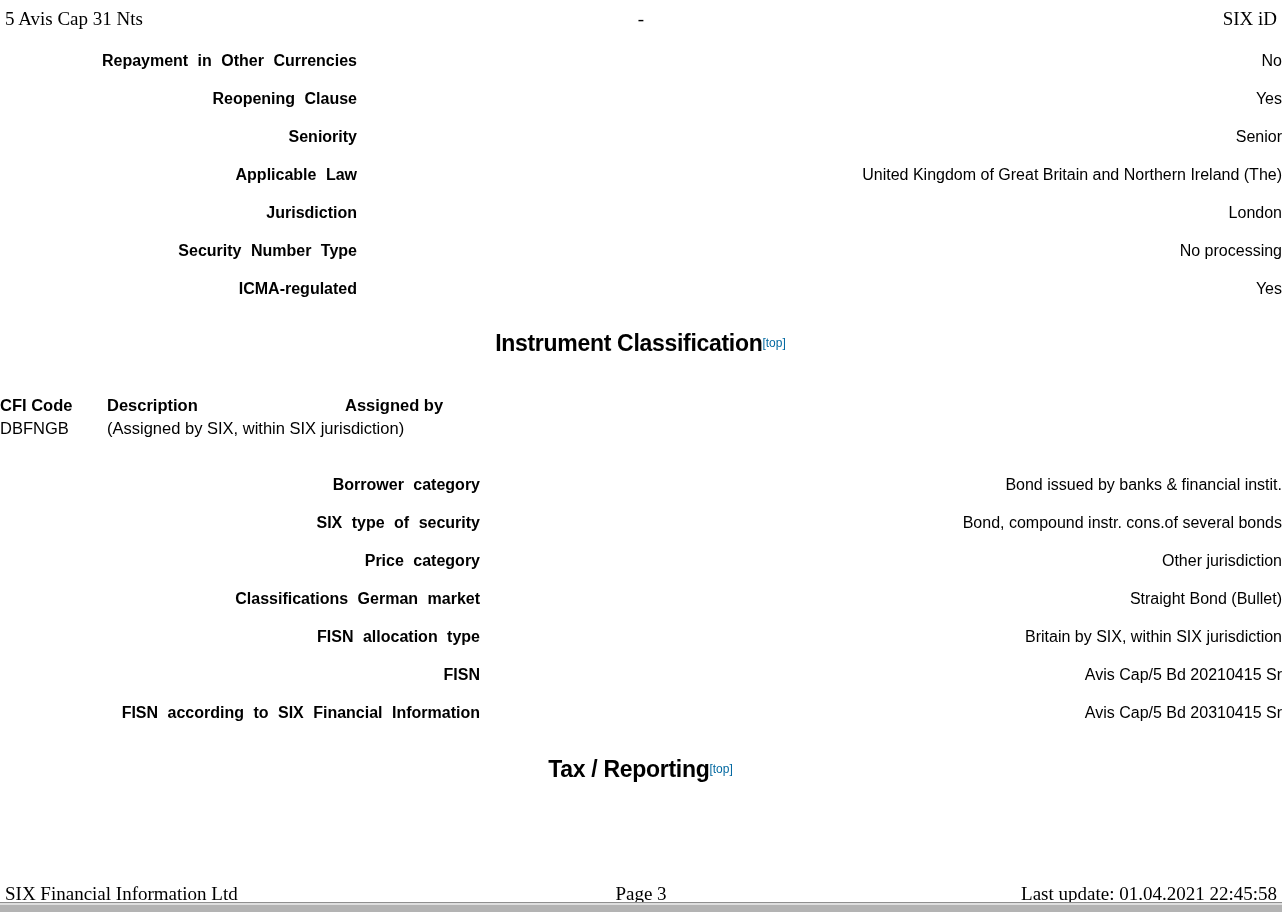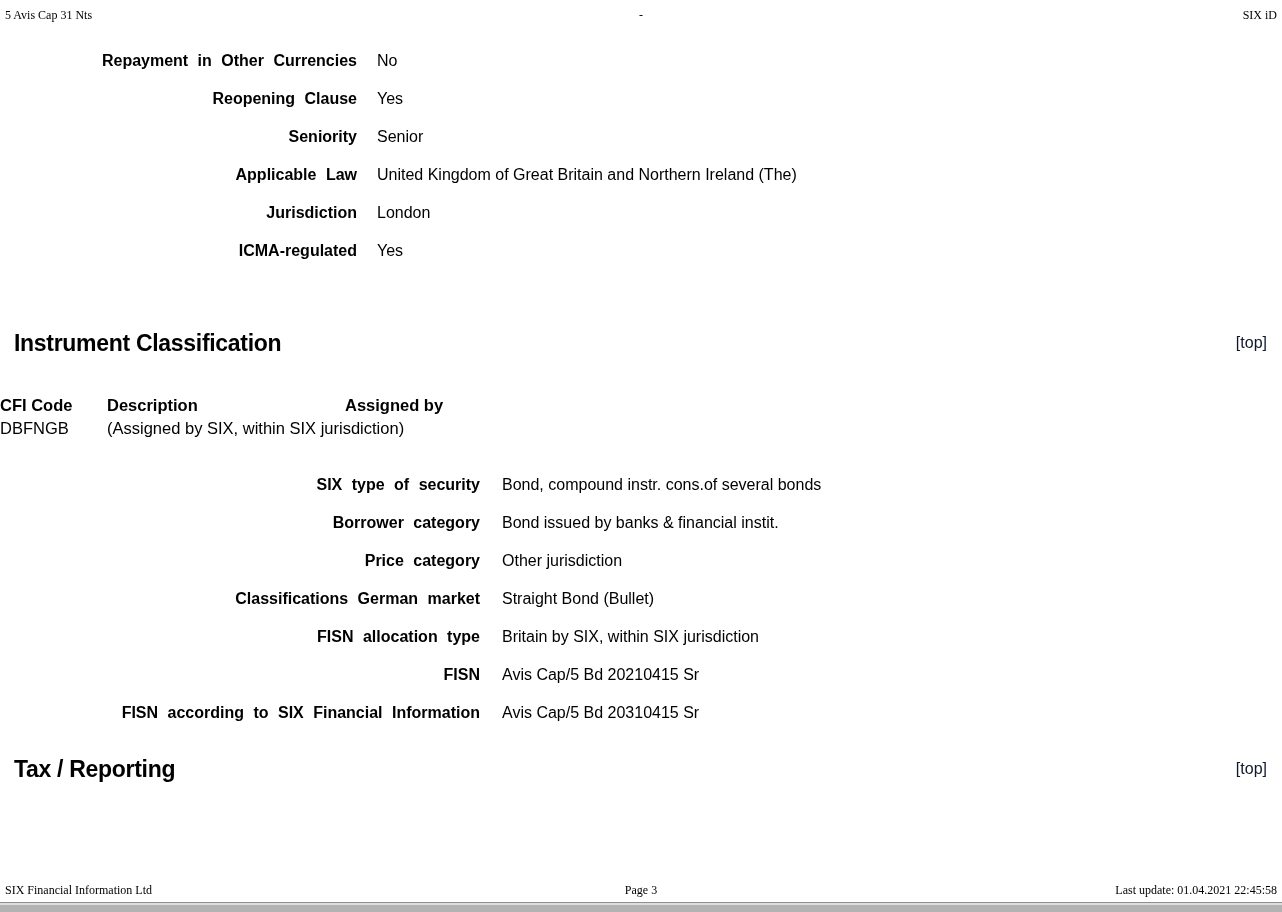--- a/index.html
+++ b/index.html
@@ -9,53 +9,53 @@
     background: #ffffff; color: #000000;
     font-family: "Liberation Sans", sans-serif;
     position: relative; overflow: hidden;
   }
 
   
   .running-bar {
     position: absolute; left: 5px; right: 5px;
     display: flex; align-items: baseline;
     font-family: "Liberation Serif", serif;
-    font-size: 12px;
+    font-size: 19px;
   }
   .running-bar .rb-left   { flex: 1; text-align: left; }
   .running-bar .rb-center { flex: 1; text-align: center; }
   .running-bar .rb-right  { flex: 1; text-align: right; }
   #doc-header { top: 8px; }
   #doc-footer { top: 883px; }
 
   
   .rows-block { position: absolute; left: 0; right: 0; }
   #details-block { top: 42px; }
   #classification-rows { top: 466px; }
   .drow {
     display: grid; height: 38px; align-items: center;
     font-size: 16px; line-height: 20px;
   }
   .cols-1 { grid-template-columns: 357px 1fr; column-gap: 20px; }
   .cols-2 { grid-template-columns: 480px 1fr; column-gap: 22px; }
   .dlabel { font-weight: bold; text-align: right; word-spacing: 5px; white-space: nowrap; }
-  .dvalue { text-align: left; white-space: nowrap; }
+  .dvalue { text-align: right; white-space: nowrap; }
 
   
   .section-heading {
     position: absolute; left: 14px; right: 15px; height: 28px;
-    display: flex; justify-content: space-between; align-items: center;
+    display: flex; justify-content: center; align-items: center;
   }
   #heading-classification { top: 329px; }
   #heading-tax { top: 755px; }
   .section-title {
     font-weight: bold; font-size: 23px; letter-spacing: -0.3px;
     white-space: nowrap;
   }
-  .top-link { font-size: 16px; color: #0f172a; text-decoration: none; }
+  .top-link { font-size: 12px; color: #0369a1; text-decoration: none; }
 
   
   #cfi-block {
     position: absolute; top: 395px; left: 0; right: 0;
     display: grid; grid-template-columns: 480px 1fr; column-gap: 22px;
     font-size: 16.5px; line-height: 20px;
   }
   .cfi-label { font-weight: bold; text-align: right; }
   .cfi-row { display: grid; grid-template-columns: 107px 238px auto; white-space: nowrap; }
   .cfi-head { font-weight: bold; }
@@ -96,20 +96,24 @@
   </div>
   <div class="drow cols-1">
     <span class="dlabel">Applicable Law</span>
     <span class="dvalue">United Kingdom of Great Britain and Northern Ireland (The)</span>
   </div>
   <div class="drow cols-1">
     <span class="dlabel">Jurisdiction</span>
     <span class="dvalue">London</span>
   </div>
   <div class="drow cols-1">
+    <span class="dlabel">Security Number Type</span>
+    <span class="dvalue">No processing</span>
+  </div>
+  <div class="drow cols-1">
     <span class="dlabel">ICMA-regulated</span>
     <span class="dvalue">Yes</span>
   </div>
 </div>
 
 <div id="heading-classification" class="section-heading">
   <span class="section-title">Instrument Classification</span>
   <a class="top-link" href="#">[top]</a>
 </div>
 
@@ -122,26 +126,26 @@
     </div>
     <div class="cfi-row cfi-datarow">
       <span>DBFNGB</span>
       <span>(Assigned by SIX, within SIX jurisdiction)</span>
     </div>
   </div>
 </div>
 
 <div id="classification-rows" class="rows-block">
   <div class="drow cols-2">
+    <span class="dlabel">Borrower category</span>
+    <span class="dvalue">Bond issued by banks &amp; financial instit.</span>
+  </div>
+  <div class="drow cols-2">
     <span class="dlabel">SIX type of security</span>
     <span class="dvalue">Bond, compound instr. cons.of several bonds</span>
-  </div>
-  <div class="drow cols-2">
-    <span class="dlabel">Borrower category</span>
-    <span class="dvalue">Bond issued by banks &amp; financial instit.</span>
   </div>
   <div class="drow cols-2">
     <span class="dlabel">Price category</span>
     <span class="dvalue">Other jurisdiction</span>
   </div>
   <div class="drow cols-2">
     <span class="dlabel">Classifications German market</span>
     <span class="dvalue">Straight Bond (Bullet)</span>
   </div>
   <div class="drow cols-2">

